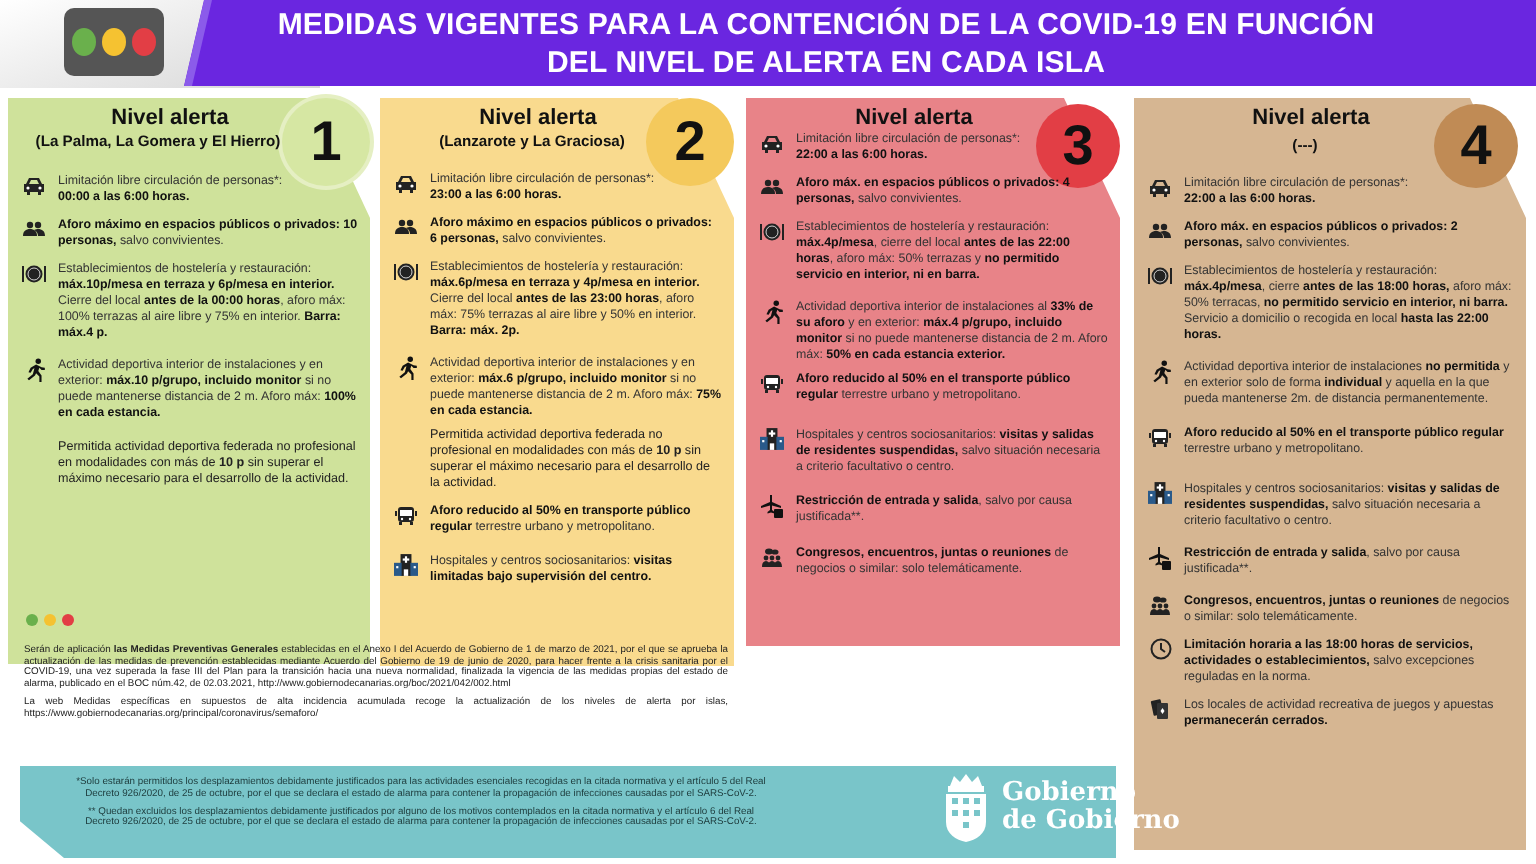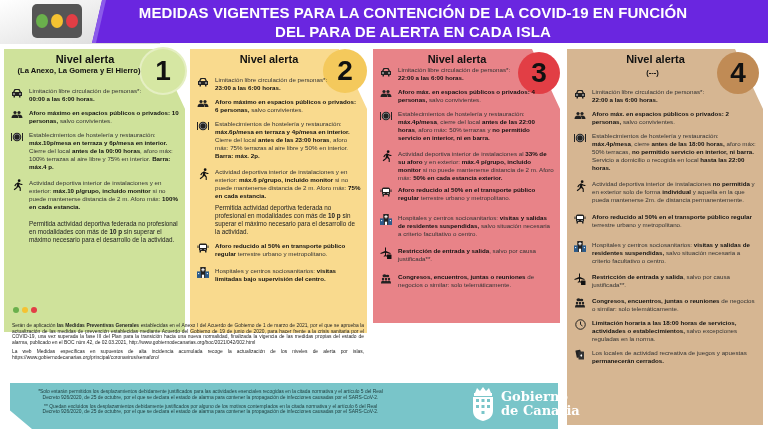--- a/index.html
+++ b/index.html
@@ -62,21 +62,21 @@
 
 <div class="hdr-grey"></div>
 <div class="traffic">
   <span style="background:#6ab04c"></span>
   <span style="background:#f5c231"></span>
   <span style="background:#e23e45"></span>
 </div>
 <div class="hdr-band"></div>
 <div class="hdr-title">
   <div>MEDIDAS VIGENTES PARA LA CONTENCIÓN DE LA COVID-19 EN FUNCIÓN</div>
-  <div>DEL PARA DE ALERTA EN CADA ISLA</div>
+  <div>DEL NIVEL DE ALERTA EN CADA ISLA</div>
 </div>
 
 <svg width="0" height="0" style="position:absolute">
   <defs>
     <symbol id="i-car" viewBox="0 0 24 20">
         <path d="M4 8 L7 2 H17 L20 8 H22 V16 H19 V19 H16 V16 H8 V19 H5 V16 H2 V8 Z M7 8 H17 L15 4 H9 Z" fill="#222"></path>
         <circle cx="6" cy="12" r="1.6" fill="#fff"></circle>
         <circle cx="18" cy="12" r="1.6" fill="#fff"></circle>
       </symbol>
     <symbol id="i-people" viewBox="0 0 24 16">
@@ -137,21 +137,21 @@
         <path d="M12.5 10 L14.5 13 L12.5 16 L10.5 13 Z" fill="#fff"></path>
       </symbol>
   </defs>
 </svg>
 
 <div class="card c1">
   <div class="bg"></div>
   <div class="num">1</div>
   <div class="inner">
     <div class="title">Nivel alerta</div>
-    <div class="subtitle" style="padding-right:32px">(La Anexo, La Gomera y El Hierro)</div>
+    <div class="subtitle" style="padding-right:32px">(La Palma, La Gomera y El Hierro)</div>
     <div class="item" style="margin-top:11px">
       <span class="ic">
           <svg width="12" height="10">
             <use href="#i-car"></use>
           </svg>
         </span>
       <span class="tx"><span>Limitación libre circulación de personas*: </span><br><b>00:00 a las 6:00 horas.</b></span>
     </div>
     <div class="item">
       <span class="ic">
@@ -179,20 +179,21 @@
     </div>
     <div class="plain" style="margin-top:9px"><span>Permitida actividad deportiva federada no profesional en modalidades con más de </span><b>10 p</b><span> sin superar el máximo necesario para el desarrollo de la actividad.</span></div>
   </div>
 </div>
 
 <div class="card c2">
   <div class="bg"></div>
   <div class="num">2</div>
   <div class="inner">
     <div class="title">Nivel alerta</div>
+    <div class="subtitle">(Lanzarote y La Graciosa)</div>
     <div class="item" style="margin-top:10px">
       <span class="ic">
           <svg width="12" height="10">
             <use href="#i-car"></use>
           </svg>
         </span>
       <span class="tx"><span>Limitación libre circulación de personas*: </span><br><b>23:00 a las 6:00 horas.</b></span>
     </div>
     <div class="item">
       <span class="ic">
@@ -426,15 +427,15 @@
         <rect x="11.5" y="12" width="3" height="3"></rect>
         <rect x="17" y="12" width="3" height="3"></rect>
         <rect x="6" y="18" width="3" height="3"></rect>
         <rect x="11.5" y="18" width="3" height="3"></rect>
         <rect x="17" y="18" width="3" height="3"></rect>
         <rect x="11.5" y="24" width="3" height="3"></rect>
       </g>
   </svg>
   <div class="gtext">
     <div>Gobierno</div>
-    <div>de Canaria</div>
+    <div>de Gobierno</div>
   </div>
 </div>
 
 </body></html>

